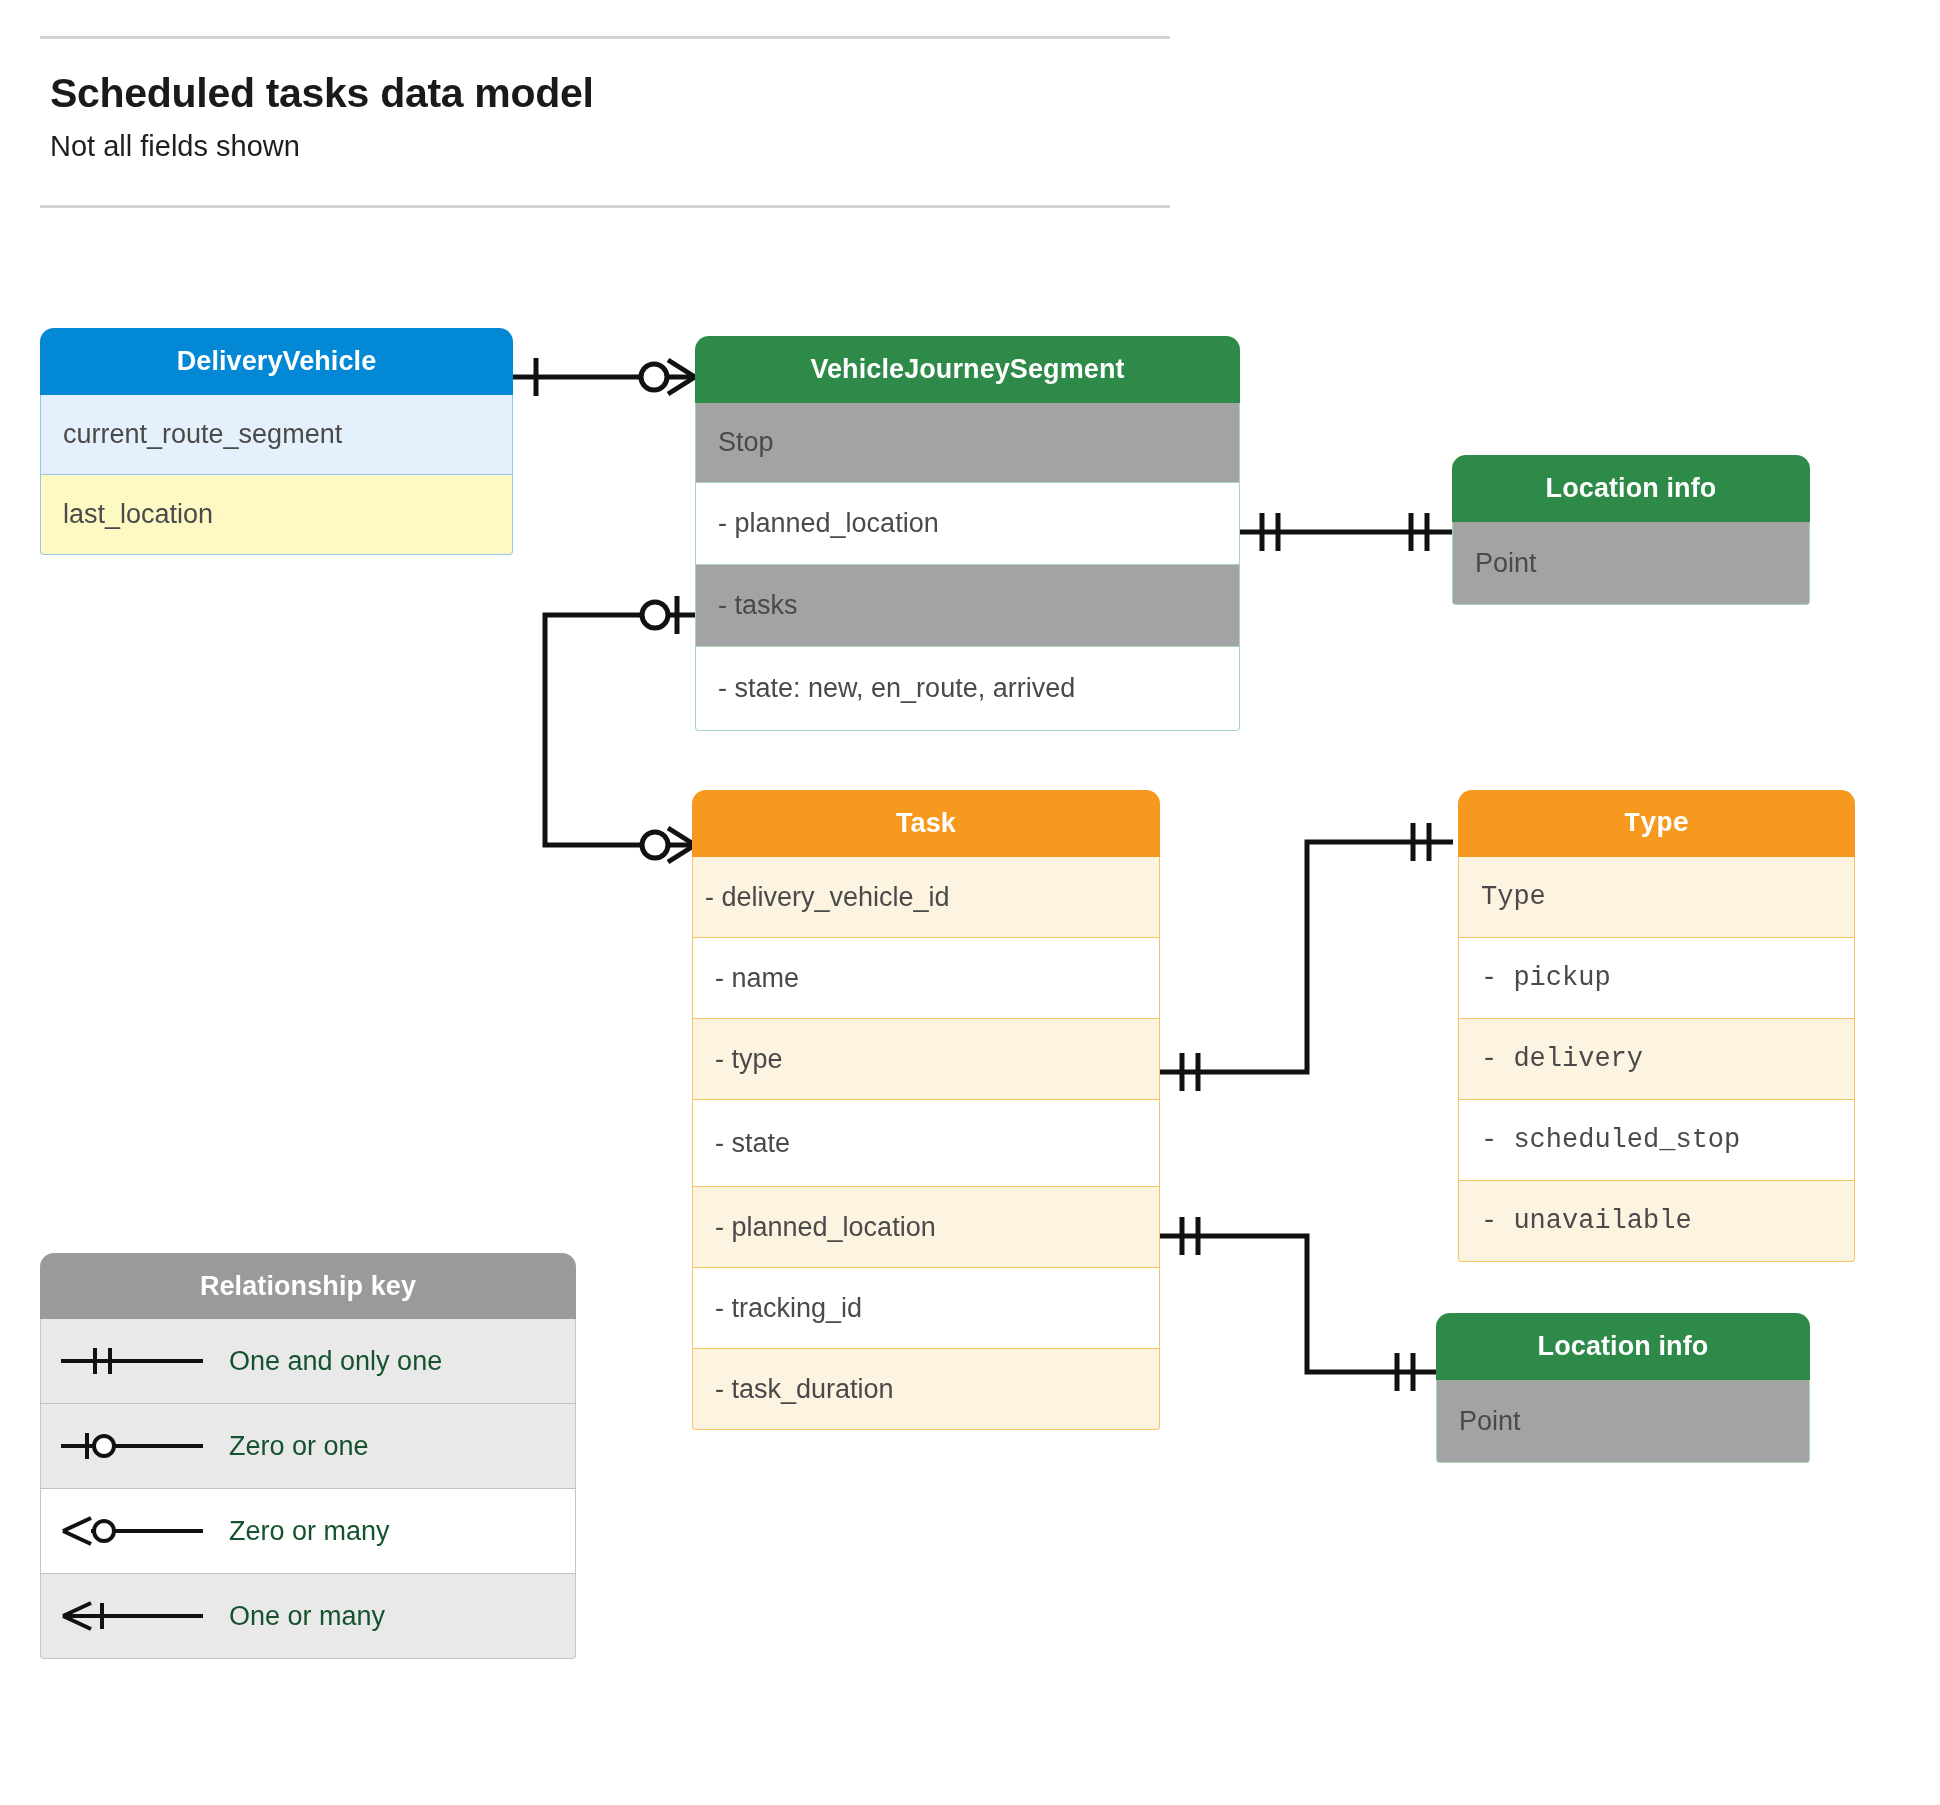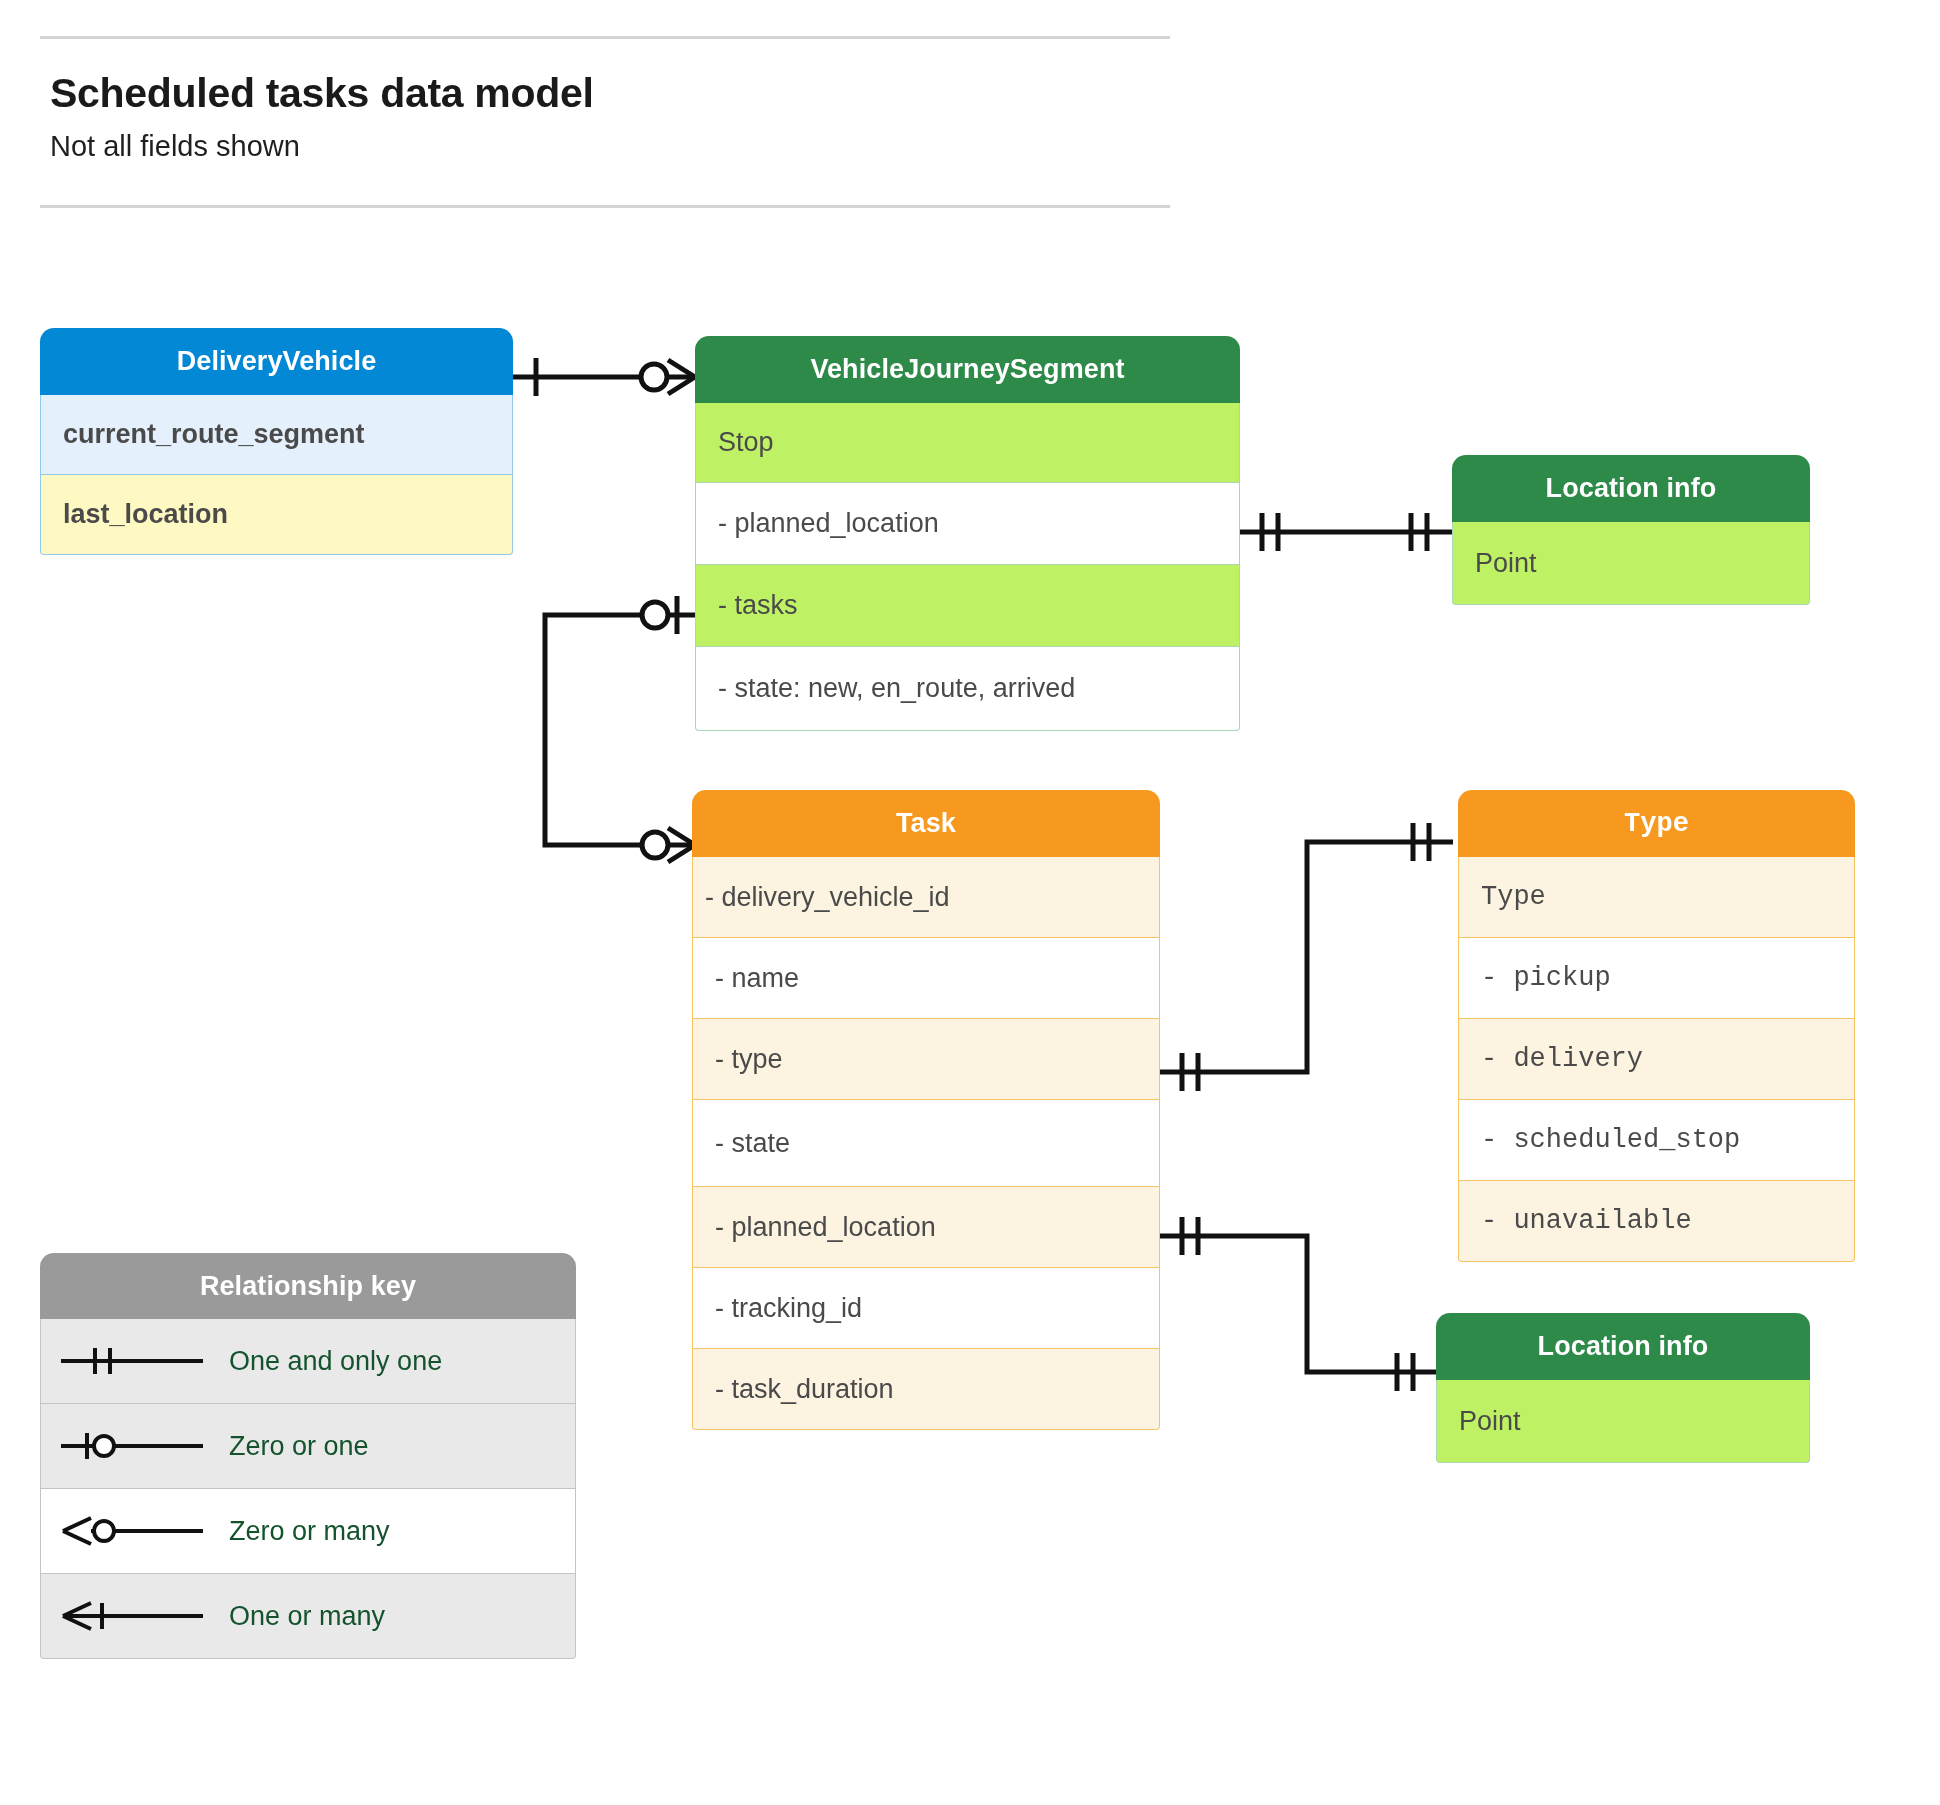--- a/index.html
+++ b/index.html
@@ -78,28 +78,28 @@
     font-size: 27px;
     color: #4a4a4a;
     padding-left: 22px;
     white-space: nowrap;
     overflow: hidden;
   }
   .entity-row:last-child { border-radius: 0 0 4px 4px; }
 
   
   .th-blue .entity-head  { background: #0288d4; }
-  .th-blue .entity-row   { border: 1px solid #93c7ec; border-top: none; font-weight: bold; }
+  .th-blue .entity-row   { border: 1px solid #93c7ec; border-top: none; }
   .th-blue .row-alt      { background: #e4f0fb; }
   .th-blue .row-plain    { background: #fef9c3; }
 
   
   .th-green .entity-head { background: #2e8a48; }
   .th-green .entity-row  { border: 1px solid #a9d7b6; border-top: none; }
-  .th-green .row-alt     { background: #bef264; }
+  .th-green .row-alt     { background: #a3a3a3; }
   .th-green .row-plain   { background: #ffffff; }
 
   
   .th-orange .entity-head{ background: #f7991e; }
   .th-orange .entity-row { border: 1px solid #f6c463; border-top: none; }
   .th-orange .row-alt    { background: #fdf3e1; }
   .th-orange .row-plain  { background: #ffffff; }
 
   
   .th-grey .entity-head  { background: #9a9a9a; }

